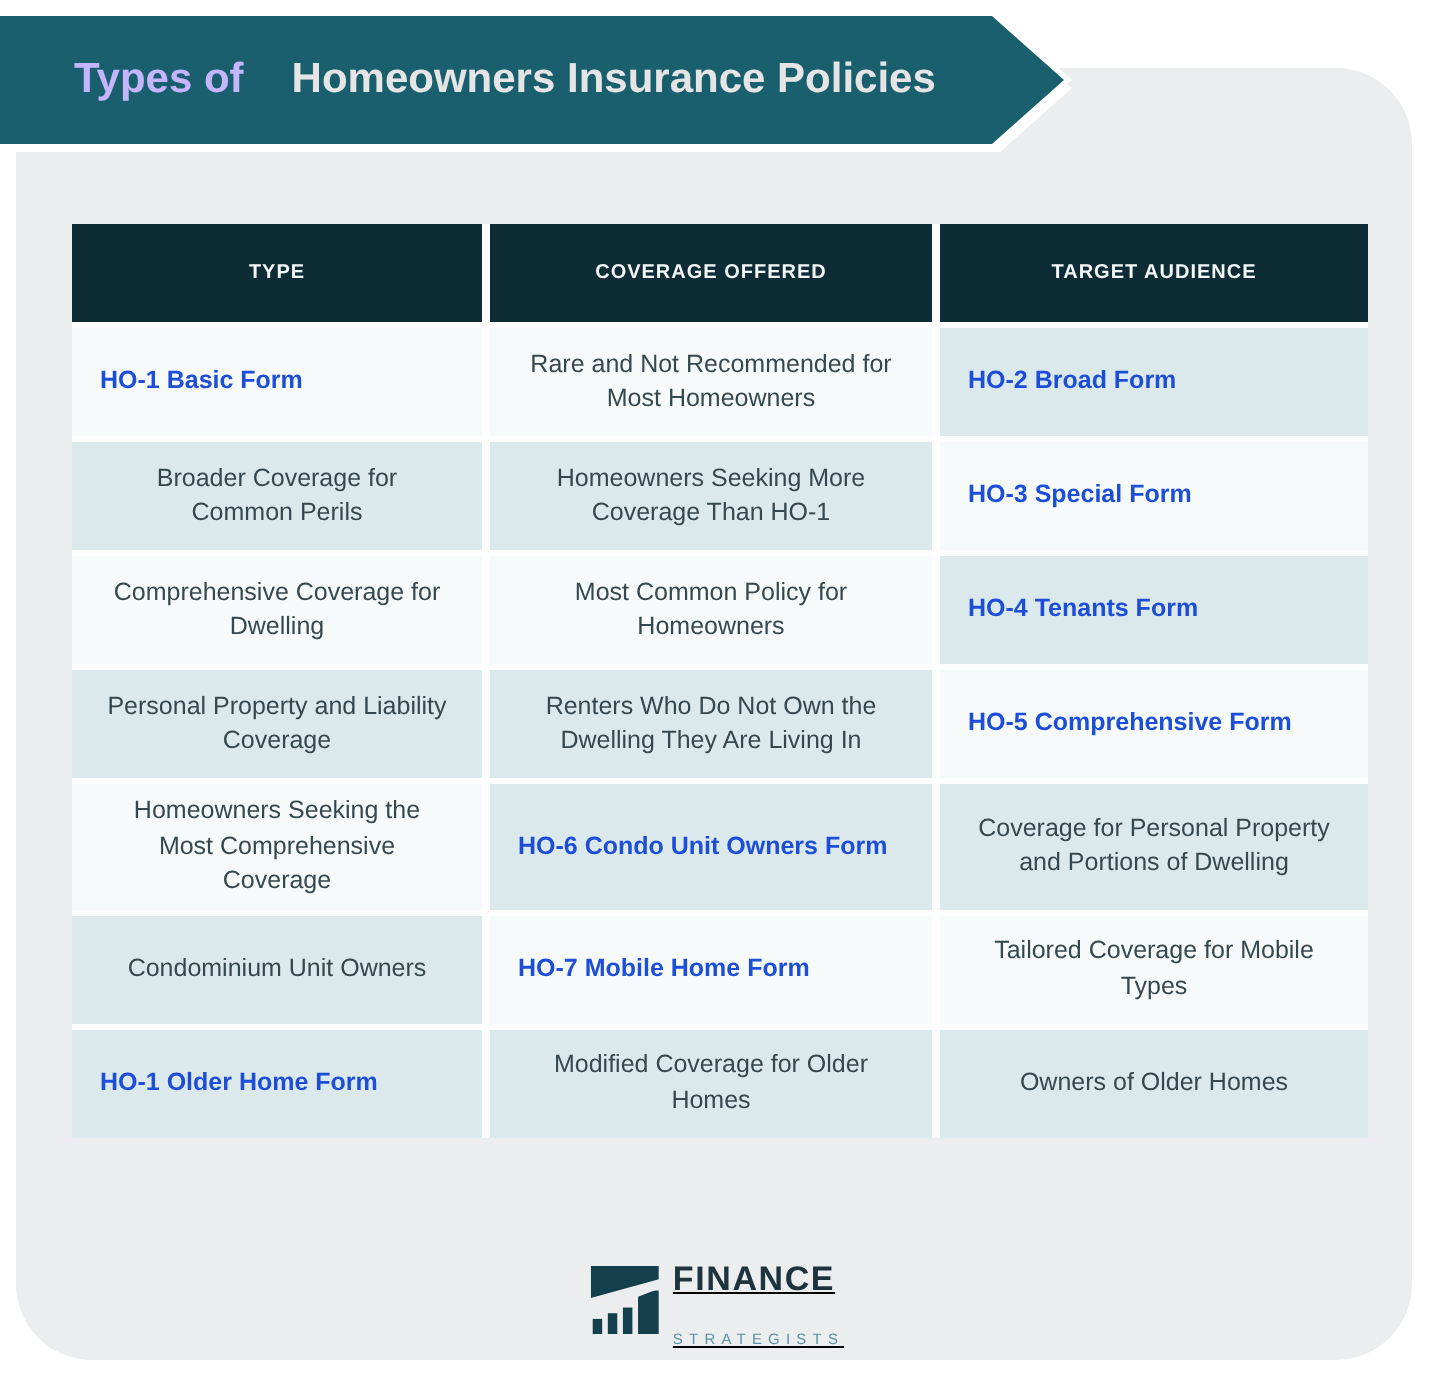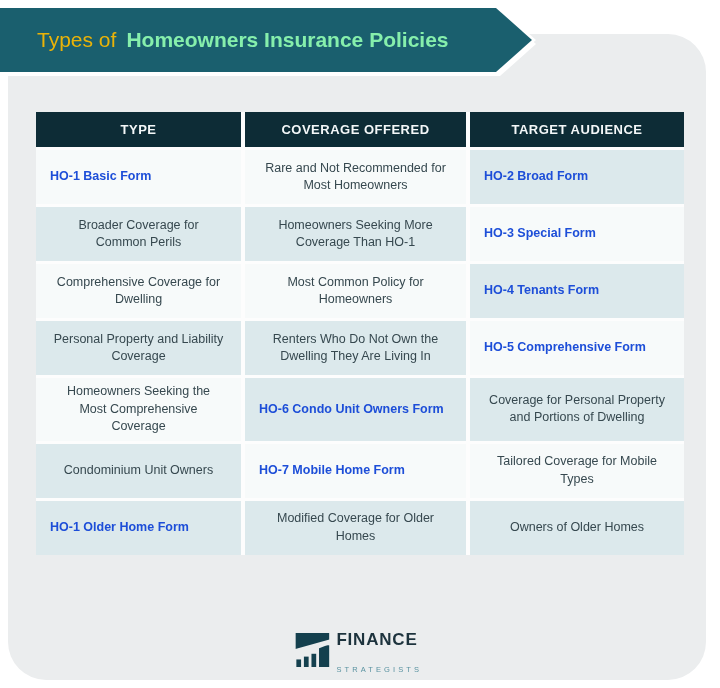--- a/index.html
+++ b/index.html
@@ -32,42 +32,42 @@
     width: 532px; height: 64px;
     background: #1a5f6e;
     clip-path: polygon(0 0, calc(100% - 36px) 0, 100% 50%, calc(100% - 36px) 100%, 0 100%);
     display: flex;
     align-items: center;
     padding-left: 37px;
     font-size: 21px;
     color: #ffffff;
     white-space: nowrap;
   }
-  .banner .prefix { font-weight: 400; color: #eab308; }
-  .banner .strong { font-weight: 700; color: #86efac; margin-left: 10px; }
+  .banner .prefix { font-weight: 700; color: #c4b5fd; }
+  .banner .strong { font-weight: 700; color: #e5e5e5; margin-left: 24px; }
 
   
   .table {
     position: absolute;
     left: 36px; top: 112px;
     width: 648px;
     display: grid;
     grid-template-columns: 205px 221px 214px;
     column-gap: 4px;
     row-gap: 3px;
     background: #fdfdfd;
     z-index: 3;
   }
   .th {
     background: #0d2c36;
     color: #f3f7f8;
     font-weight: 700;
-    font-size: 13px;
+    font-size: 10px;
     letter-spacing: 0.5px;
-    height: 35px;
+    height: 49px;
     display: flex;
     align-items: center;
     justify-content: center;
     text-transform: uppercase;
   }
   .cell {
     min-height: 54px;
     display: flex;
     align-items: center;
     font-size: 12.5px;
@@ -91,21 +91,21 @@
   
   .brand {
     position: absolute;
     left: 50%; top: 631px;
     transform: translateX(-51%);
     display: flex;
     align-items: center;
     gap: 7px;
     z-index: 3;
   }
-  .brand-text { display: flex; flex-direction: column; }
+  .brand-text { display: flex; flex-direction: column; text-decoration: underline; }
   .brand-name {
     font-size: 17px;
     font-weight: 700;
     color: #1d333d;
     letter-spacing: 0.8px;
     line-height: 1;
   }
   .brand-sub {
     font-size: 7.5px;
     font-weight: 400;

